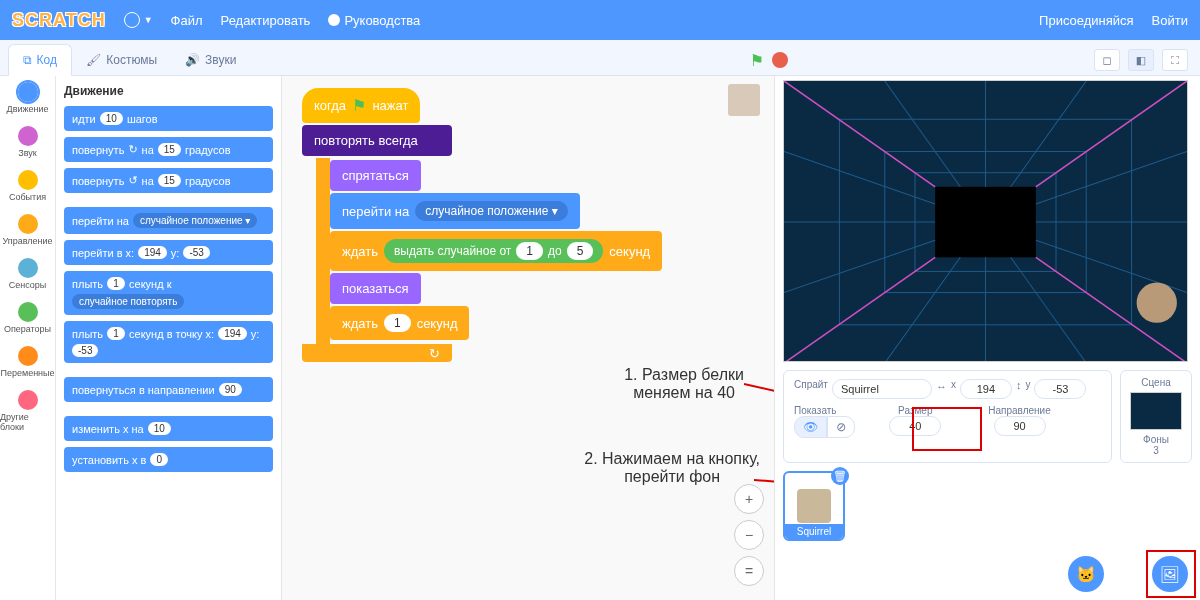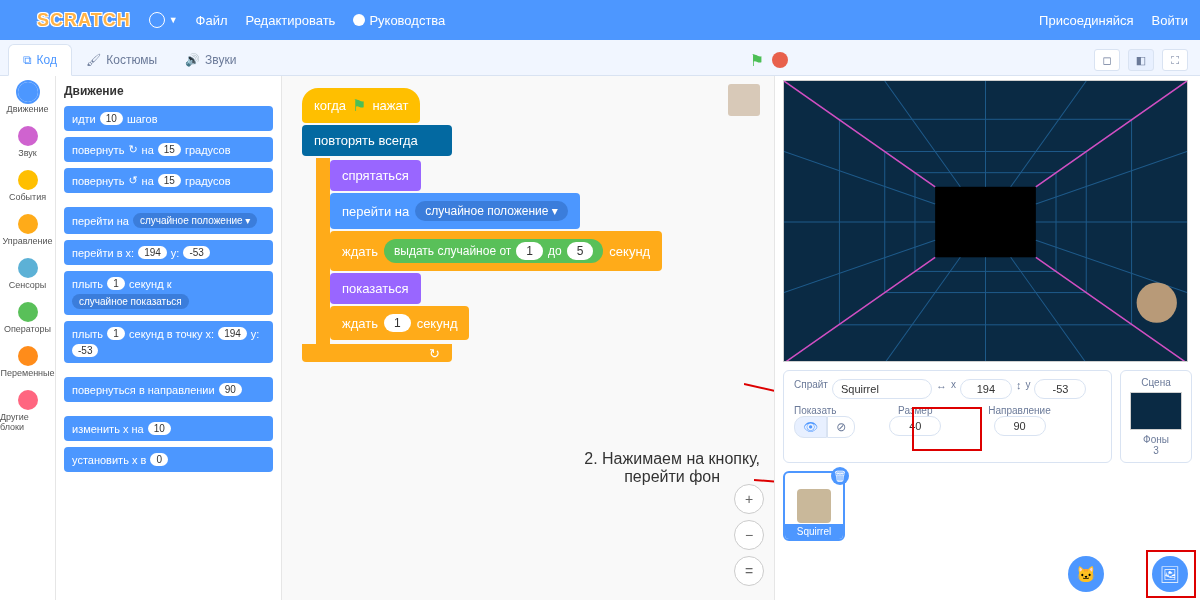--- a/index.html
+++ b/index.html
@@ -1,20 +1,20 @@
 <!DOCTYPE html>
 <html><head>
 <meta charset="utf-8">
 <style>
 * { box-sizing: border-box; margin: 0; padding: 0; font-family: "Helvetica Neue", Arial, sans-serif; }
 body { width: 1200px; height: 600px; overflow: hidden; background: #fff; }
 
 
 .topbar { height: 40px; background: #4d97ff; display: flex; align-items: center; padding: 0 12px; color: #fff; font-size: 13px; gap: 18px; }
-.logo { font-weight: 900; font-size: 18px; color: #ffb347; text-shadow: 1px 1px 0 #fff, -1px -1px 0 #fff, 1px -1px 0 #fff, -1px 1px 0 #fff; letter-spacing: 1px; font-family: "Arial Black", sans-serif; margin-left: 25px; }
+.logo { font-weight: 900; font-size: 18px; color: #ffb347; text-shadow: 1px 1px 0 #fff, -1px -1px 0 #fff, 1px -1px 0 #fff, -1px 1px 0 #fff; letter-spacing: 1px; font-family: "Arial Black", sans-serif; }
 .topbar .mitem { cursor: pointer; display: flex; align-items: center; gap: 4px; }
 .topbar .spacer { flex: 1; }
 .globe { width: 16px; height: 16px; border: 1.5px solid #fff; border-radius: 50%; position: relative; }
 .bulb { width: 12px; height: 12px; background: #fff; border-radius: 50%; }
 .chev { font-size: 9px; }
 
 
 .tabrow { height: 36px; background: #f1f6ff; display: flex; align-items: flex-end; padding-left: 8px; border-bottom: 1px solid #d9e3f2; position: relative; }
 .tab { padding: 8px 14px; font-size: 12px; color: #6b7a99; display: flex; align-items: center; gap: 5px; border-radius: 6px 6px 0 0; cursor: pointer; }
 .tab.active { background: #fff; color: #4d97ff; border: 1px solid #d9e3f2; border-bottom: 1px solid #fff; margin-bottom: -1px; }
@@ -199,21 +199,21 @@
     <div class="blk">
         <span>перейти в x:</span>
         <span class="pill">194</span>
         <span>y:</span>
         <span class="pill">-53</span>
       </div>
     <div class="blk">
         <span>плыть</span>
         <span class="pill">1</span>
         <span>секунд к</span>
-        <span class="slot">случайное показаться</span>
+        <span class="slot">случайное повторять</span>
       </div>
     <div class="blk">
         <span>плыть</span>
         <span class="pill">1</span>
         <span>секунд в точку x:</span>
         <span class="pill">194</span>
         <span>y:</span>
         <span class="pill">-53</span>
       </div>
     <div style="height:8px"></div>
@@ -234,21 +234,21 @@
 
   <div class="workspace">
     <div class="ws-thumb"></div>
 
     <div style="margin-left:8px">
       <div class="sblk hat" style="background:#ffbf00">
         <span>когда</span>
           <span class="green">⚑</span>
           <span>нажат</span>
       </div>
-      <div class="sblk cblk-top" style="background:#0369a1">повторять всегда</div>
+      <div class="sblk cblk-top" style="background:#4c1d95">повторять всегда</div>
       <div class="nest orange-bar">
         <div class="sblk" style="background:#9966ff">спрятаться</div>
         <div class="sblk" style="background:#4c97ff">
           <span>перейти на</span>
             <span class="slot" style="background:#3b7ddb">случайное положение ▾</span>
         </div>
         <div class="sblk" style="background:#ffab19">
           <span>ждать</span>
           <span class="slot" style="background:#59c059">
             <span>выдать случайное от</span>
@@ -263,20 +263,24 @@
           <span>ждать</span>
             <span class="pill">1</span>
             <span>секунд</span>
         </div>
       </div>
       <div class="sblk cblk-bot" style="background:#ffab19;height:18px;width:150px;border-radius:0 0 4px 4px">
           <span style="margin-left:auto">↻</span>
         </div>
     </div>
 
+    <div class="anno" style="right:30px;top:290px;text-align:center">
+      <div>1. Размер белки</div>
+        <div>меняем на 40</div>
+    </div>
     <div class="anno" style="right:14px;top:374px;text-align:center">
       <div>2. Нажимаем на кнопку,</div>
         <div>перейти фон</div>
     </div>
     <svg class="arrow" style="right:-170px;top:298px" width="200" height="60">
         <defs>
           <marker id="ah1" markerWidth="8" markerHeight="8" refX="6" refY="3" orient="auto">
             <path d="M0,0 L6,3 L0,6 Z" fill="#d00"></path>
           </marker>
         </defs>

